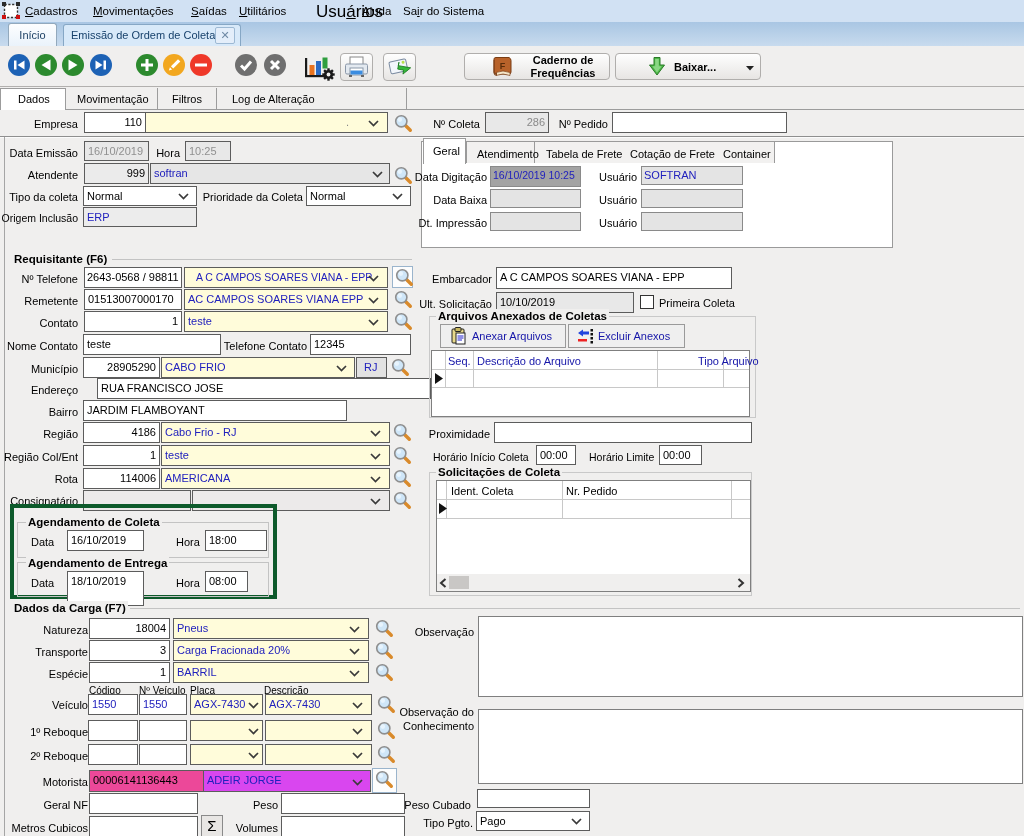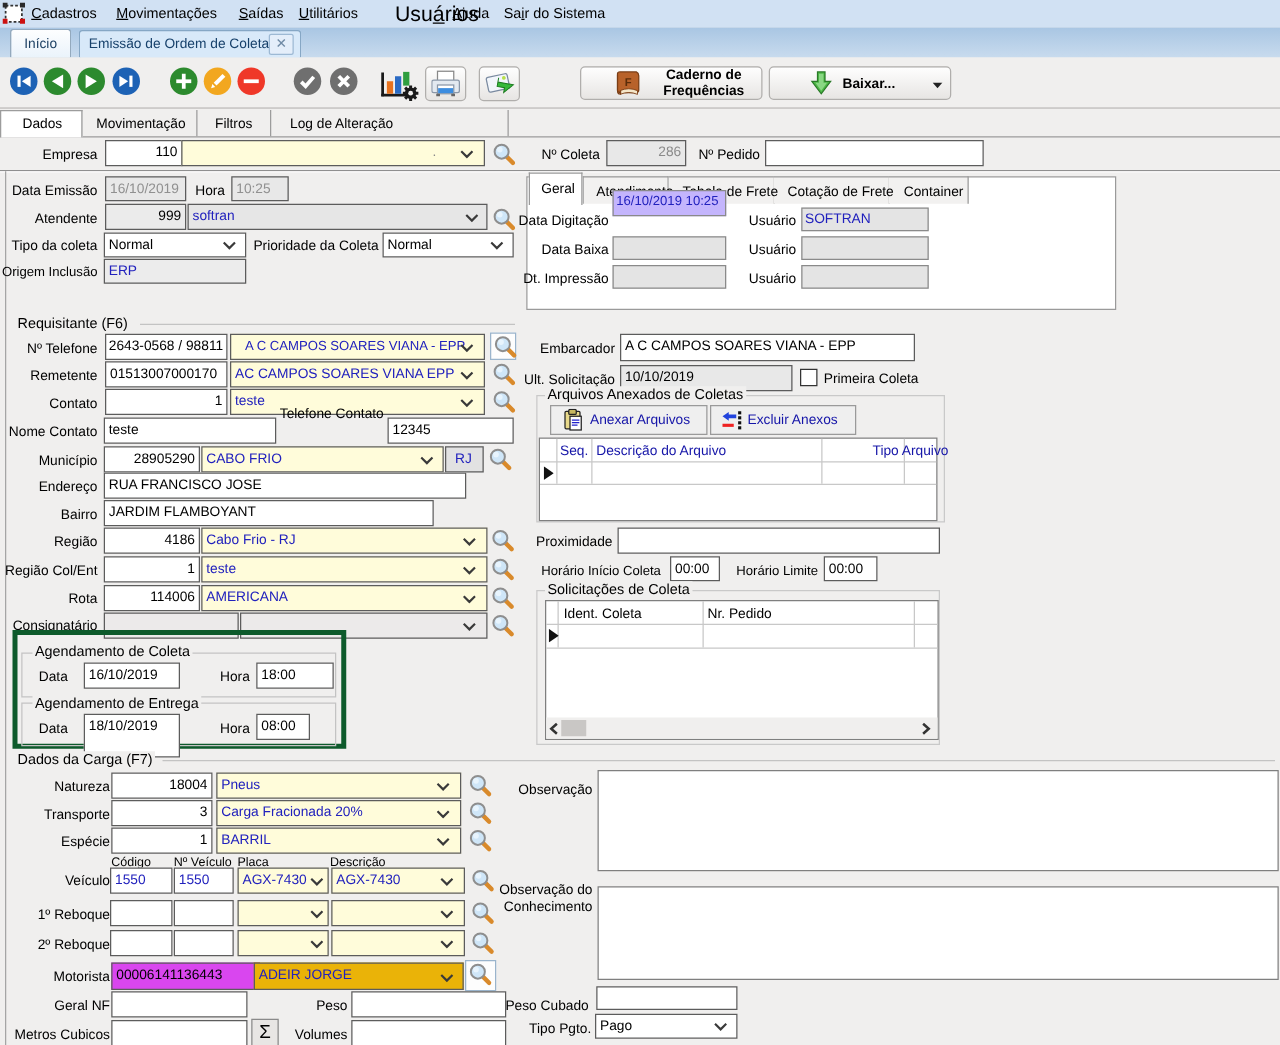--- a/index.html
+++ b/index.html
@@ -7,21 +7,21 @@
 .a{position:absolute}
 .lbl{position:absolute;white-space:nowrap;line-height:15px}
 .r{text-align:right}
 .fld{position:absolute;background:#fff;border:1px solid #5c5c5c;padding:0 3px;white-space:nowrap;overflow:hidden;line-height:19px}
 .yel{background:#fffcda}
 .dis{background:#e8e8e8}
 .blue{color:#2121bd}
 .gray{color:#909090}
 .bold{font-weight:bold}
 .grp{position:absolute;border:1px solid #c3c3c3}
-.cap{position:absolute;font-weight:normal;background:#f0efee;padding:0 2px;white-space:nowrap;line-height:14px;font-size:11.5px}
+.cap{position:absolute;font-weight:bold;background:#f0efee;padding:0 2px;white-space:nowrap;line-height:14px;font-size:11.5px}
 .circ{position:absolute;width:22px;height:22px;border-radius:50%;top:54px}
 svg{display:block}
 .chev{position:absolute}
 .btn{position:absolute;background:linear-gradient(#fefefe,#e7e5e3);border:1px solid #b0aeac;border-radius:4px}
 .sbtn{position:absolute;background:#efefef;border:1px solid #9a9a9a;color:#1515a8;white-space:nowrap}
 </style></head>
 <body>
 
 <div class="a" style="left:0;top:0;width:1024px;height:22px;background:#d1e1f3"></div>
 <div class="a" style="left:2px;top:2px">
@@ -227,21 +227,21 @@
 <div class="a" style="left:535px;top:141px;width:85px;height:22px;background:#f2f1f0;border:1px solid #9a9a9a;border-bottom:none;border-left:none">&nbsp;</div>
 <div class="a" style="left:619px;top:141px;width:93px;height:22px;background:#f2f1f0;border:1px solid #9a9a9a;border-bottom:none;border-left:none">&nbsp;</div>
 <div class="a" style="left:711px;top:141px;width:64px;height:22px;background:#f2f1f0;border:1px solid #9a9a9a;border-bottom:none;border-left:none">&nbsp;</div>
 <div class="a" style="left:423px;top:138px;width:43px;height:26px;background:#fff;border:1px solid #9a9a9a;border-bottom:none"></div>
 <div class="lbl" style="left:433px;top:144px">Geral</div>
 <div class="lbl" style="left:477px;top:147px;font-size:11px">Atendimento</div>
 <div class="lbl" style="left:546px;top:147px;font-size:11px">Tabela de Frete</div>
 <div class="lbl" style="left:630px;top:147px;font-size:11px">Cotação de Frete</div>
 <div class="lbl" style="left:723px;top:147px;font-size:11px">Container</div>
 <div class="lbl r" style="left:403px;top:170px;width:84px">Data Digitação</div>
-<div class="fld blue" style="left:490px;top:152px;width:91px;height:21px;background:#c4b5fd;border-color:#8a8a8a;font-size:10.5px;line-height:17px;padding:0 2px">16/10/2019 10:25</div>
+<div class="fld blue" style="left:490px;top:166px;width:91px;height:21px;background:#a3a3a3;border-color:#8a8a8a;font-size:10.5px;line-height:17px;padding:0 2px">16/10/2019 10:25</div>
 <div class="lbl r" style="left:560px;top:170px;width:77px">Usuário</div>
 <div class="fld blue" style="left:641px;top:166px;width:102px;height:19px;background:#e4e4e4;border-color:#8a8a8a;font-size:11px;line-height:17px;padding:0 2px">SOFTRAN</div>
 <div class="lbl r" style="left:403px;top:193px;width:84px">Data Baixa</div>
 <div class="fld" style="left:490px;top:189px;width:91px;height:19px;background:#e4e4e4;border-color:#8a8a8a"></div>
 <div class="lbl r" style="left:560px;top:193px;width:77px">Usuário</div>
 <div class="fld" style="left:641px;top:189px;width:102px;height:19px;background:#e4e4e4;border-color:#8a8a8a"></div>
 <div class="lbl r" style="left:403px;top:216px;width:84px">Dt. Impressão</div>
 <div class="fld" style="left:490px;top:212px;width:91px;height:19px;background:#e4e4e4;border-color:#8a8a8a"></div>
 <div class="lbl r" style="left:560px;top:216px;width:77px">Usuário</div>
 <div class="fld" style="left:641px;top:212px;width:102px;height:19px;background:#e4e4e4;border-color:#8a8a8a"></div>
@@ -272,35 +272,35 @@
 <div class="fld r" style="left:84px;top:311px;width:98px;height:21px">1</div>
 <div class="fld yel blue" style="left:184px;top:311px;width:204px;height:21px">teste</div>
 <div class="chev" style="left:368px;top:319px">
     <svg width="11" height="7">
       <polyline points="1,1 5.5,5.5 10,1" fill="none" stroke="#3a3a3a" stroke-width="1.7"></polyline>
     </svg>
   </div>
 
 <div class="lbl r" style="left:0px;top:339px;width:78px">Nome Contato</div>
 <div class="fld" style="left:83px;top:334px;width:138px;height:21px">teste</div>
-<div class="lbl r" style="left:200px;top:324px;width:107px">Telefone Contato</div>
+<div class="lbl r" style="left:200px;top:339px;width:107px">Telefone Contato</div>
 <div class="fld" style="left:310px;top:334px;width:101px;height:21px">12345</div>
 
 <div class="lbl r" style="left:0px;top:362px;width:78px">Município</div>
 <div class="fld r" style="left:83px;top:357px;width:77px;height:21px">28905290</div>
 <div class="fld yel blue" style="left:161px;top:357px;width:194px;height:21px">CABO FRIO</div>
 <div class="chev" style="left:336px;top:365px">
     <svg width="11" height="7">
       <polyline points="1,1 5.5,5.5 10,1" fill="none" stroke="#3a3a3a" stroke-width="1.7"></polyline>
     </svg>
   </div>
 <div class="fld blue" style="left:356px;top:357px;width:31px;height:21px;background:#e2e2e2;padding-left:7px">RJ</div>
 
 <div class="lbl r" style="left:0px;top:383px;width:78px">Endereço</div>
-<div class="fld" style="left:83px;top:378px;width:290px;height:21px">RUA FRANCISCO JOSE</div>
+<div class="fld" style="left:97px;top:378px;width:334px;height:21px">RUA FRANCISCO JOSE</div>
 
 <div class="lbl r" style="left:0px;top:405px;width:78px">Bairro</div>
 <div class="fld" style="left:83px;top:400px;width:264px;height:21px">JARDIM FLAMBOYANT</div>
 
 <div class="lbl r" style="left:0px;top:427px;width:78px">Região</div>
 <div class="fld r" style="left:83px;top:422px;width:77px;height:21px">4186</div>
 <div class="fld yel blue" style="left:161px;top:422px;width:229px;height:21px">Cabo Frio - RJ</div>
 <div class="chev" style="left:370px;top:430px">
     <svg width="11" height="7">
       <polyline points="1,1 5.5,5.5 10,1" fill="none" stroke="#3a3a3a" stroke-width="1.7"></polyline>
@@ -651,22 +651,22 @@
     </svg>
   </div>
 <div class="fld yel" style="left:265px;top:744px;width:107px;height:21px"></div>
 <div class="chev" style="left:352px;top:752px">
     <svg width="11" height="7">
       <polyline points="1,1 5.5,5.5 10,1" fill="none" stroke="#3a3a3a" stroke-width="1.7"></polyline>
     </svg>
   </div>
 
 <div class="lbl r" style="left:10px;top:775px;width:78px">Motorista</div>
-<div class="fld" style="left:89px;top:770px;width:119px;height:22px;background:#d946ef">00006141136443</div>
-<div class="fld blue" style="left:203px;top:770px;width:168px;height:22px;background:#eab308">ADEIR JORGE</div>
+<div class="fld" style="left:89px;top:770px;width:119px;height:22px;background:#ec4899">00006141136443</div>
+<div class="fld blue" style="left:203px;top:770px;width:168px;height:22px;background:#d946ef">ADEIR JORGE</div>
 <div class="chev" style="left:352px;top:779px">
     <svg width="11" height="7">
       <polyline points="1,1 5.5,5.5 10,1" fill="none" stroke="#3a3a3a" stroke-width="1.7"></polyline>
     </svg>
   </div>
 <div class="a" style="left:372px;top:768px;width:25px;height:25px;background:#fdfdfd;border:1px solid #9ab4cc"></div>
 
 <div class="lbl r" style="left:10px;top:798px;width:78px">Geral NF</div>
 <div class="fld" style="left:89px;top:793px;width:109px;height:21px"></div>
 <div class="lbl r" style="left:200px;top:798px;width:78px">Peso</div>

